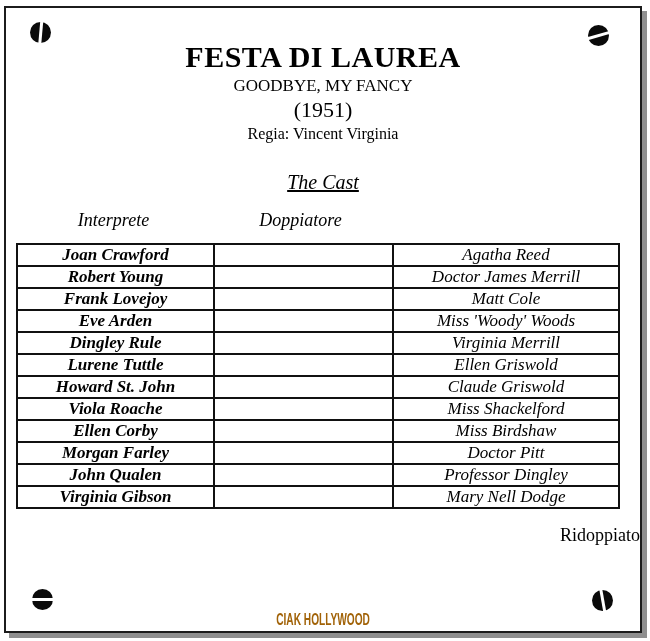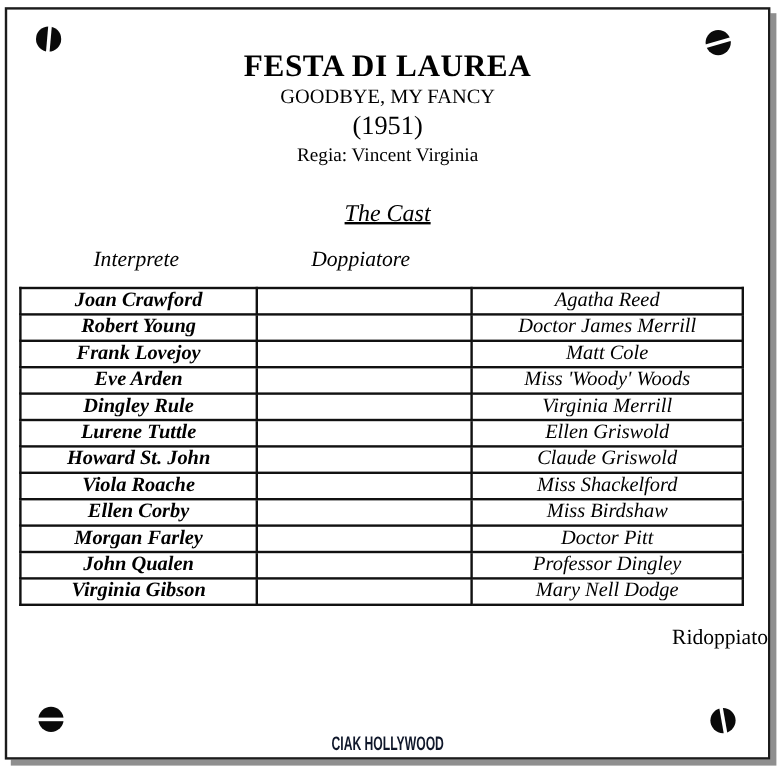--- a/index.html
+++ b/index.html
@@ -47,21 +47,21 @@
   .screw.bl .slot { transform: rotate(0deg); }
   .screw.br { left: 586px; top: 582px; }
   .screw.br .slot { transform: rotate(80deg); }
   
   .header {
     text-align: center;
     margin-top: 32px;
     line-height: 1.12;
   }
   .title {
-    font-size: 26px;
+    font-size: 30px;
     font-weight: bold;
     letter-spacing: 0.5px;
     margin: 0;
   }
   .original-title {
     font-size: 17px;
     margin: 2px 0 0 0;
   }
   .year {
     font-size: 22px;
@@ -119,21 +119,21 @@
   .logo {
     position: absolute;
     left: 0;
     right: 0;
     bottom: 4px;
     text-align: center;
     font-family: "Liberation Sans", "DejaVu Sans", sans-serif;
     font-weight: bold;
     font-size: 13px;
     letter-spacing: 0px;
-    color: #0f172a;
+    color: #a16207;
   }
   .logo span {
     display: inline-block;
     transform: scale(0.78, 1.25);
   }
 </style>
 </head>
 <body>
 
 <div class="page">

